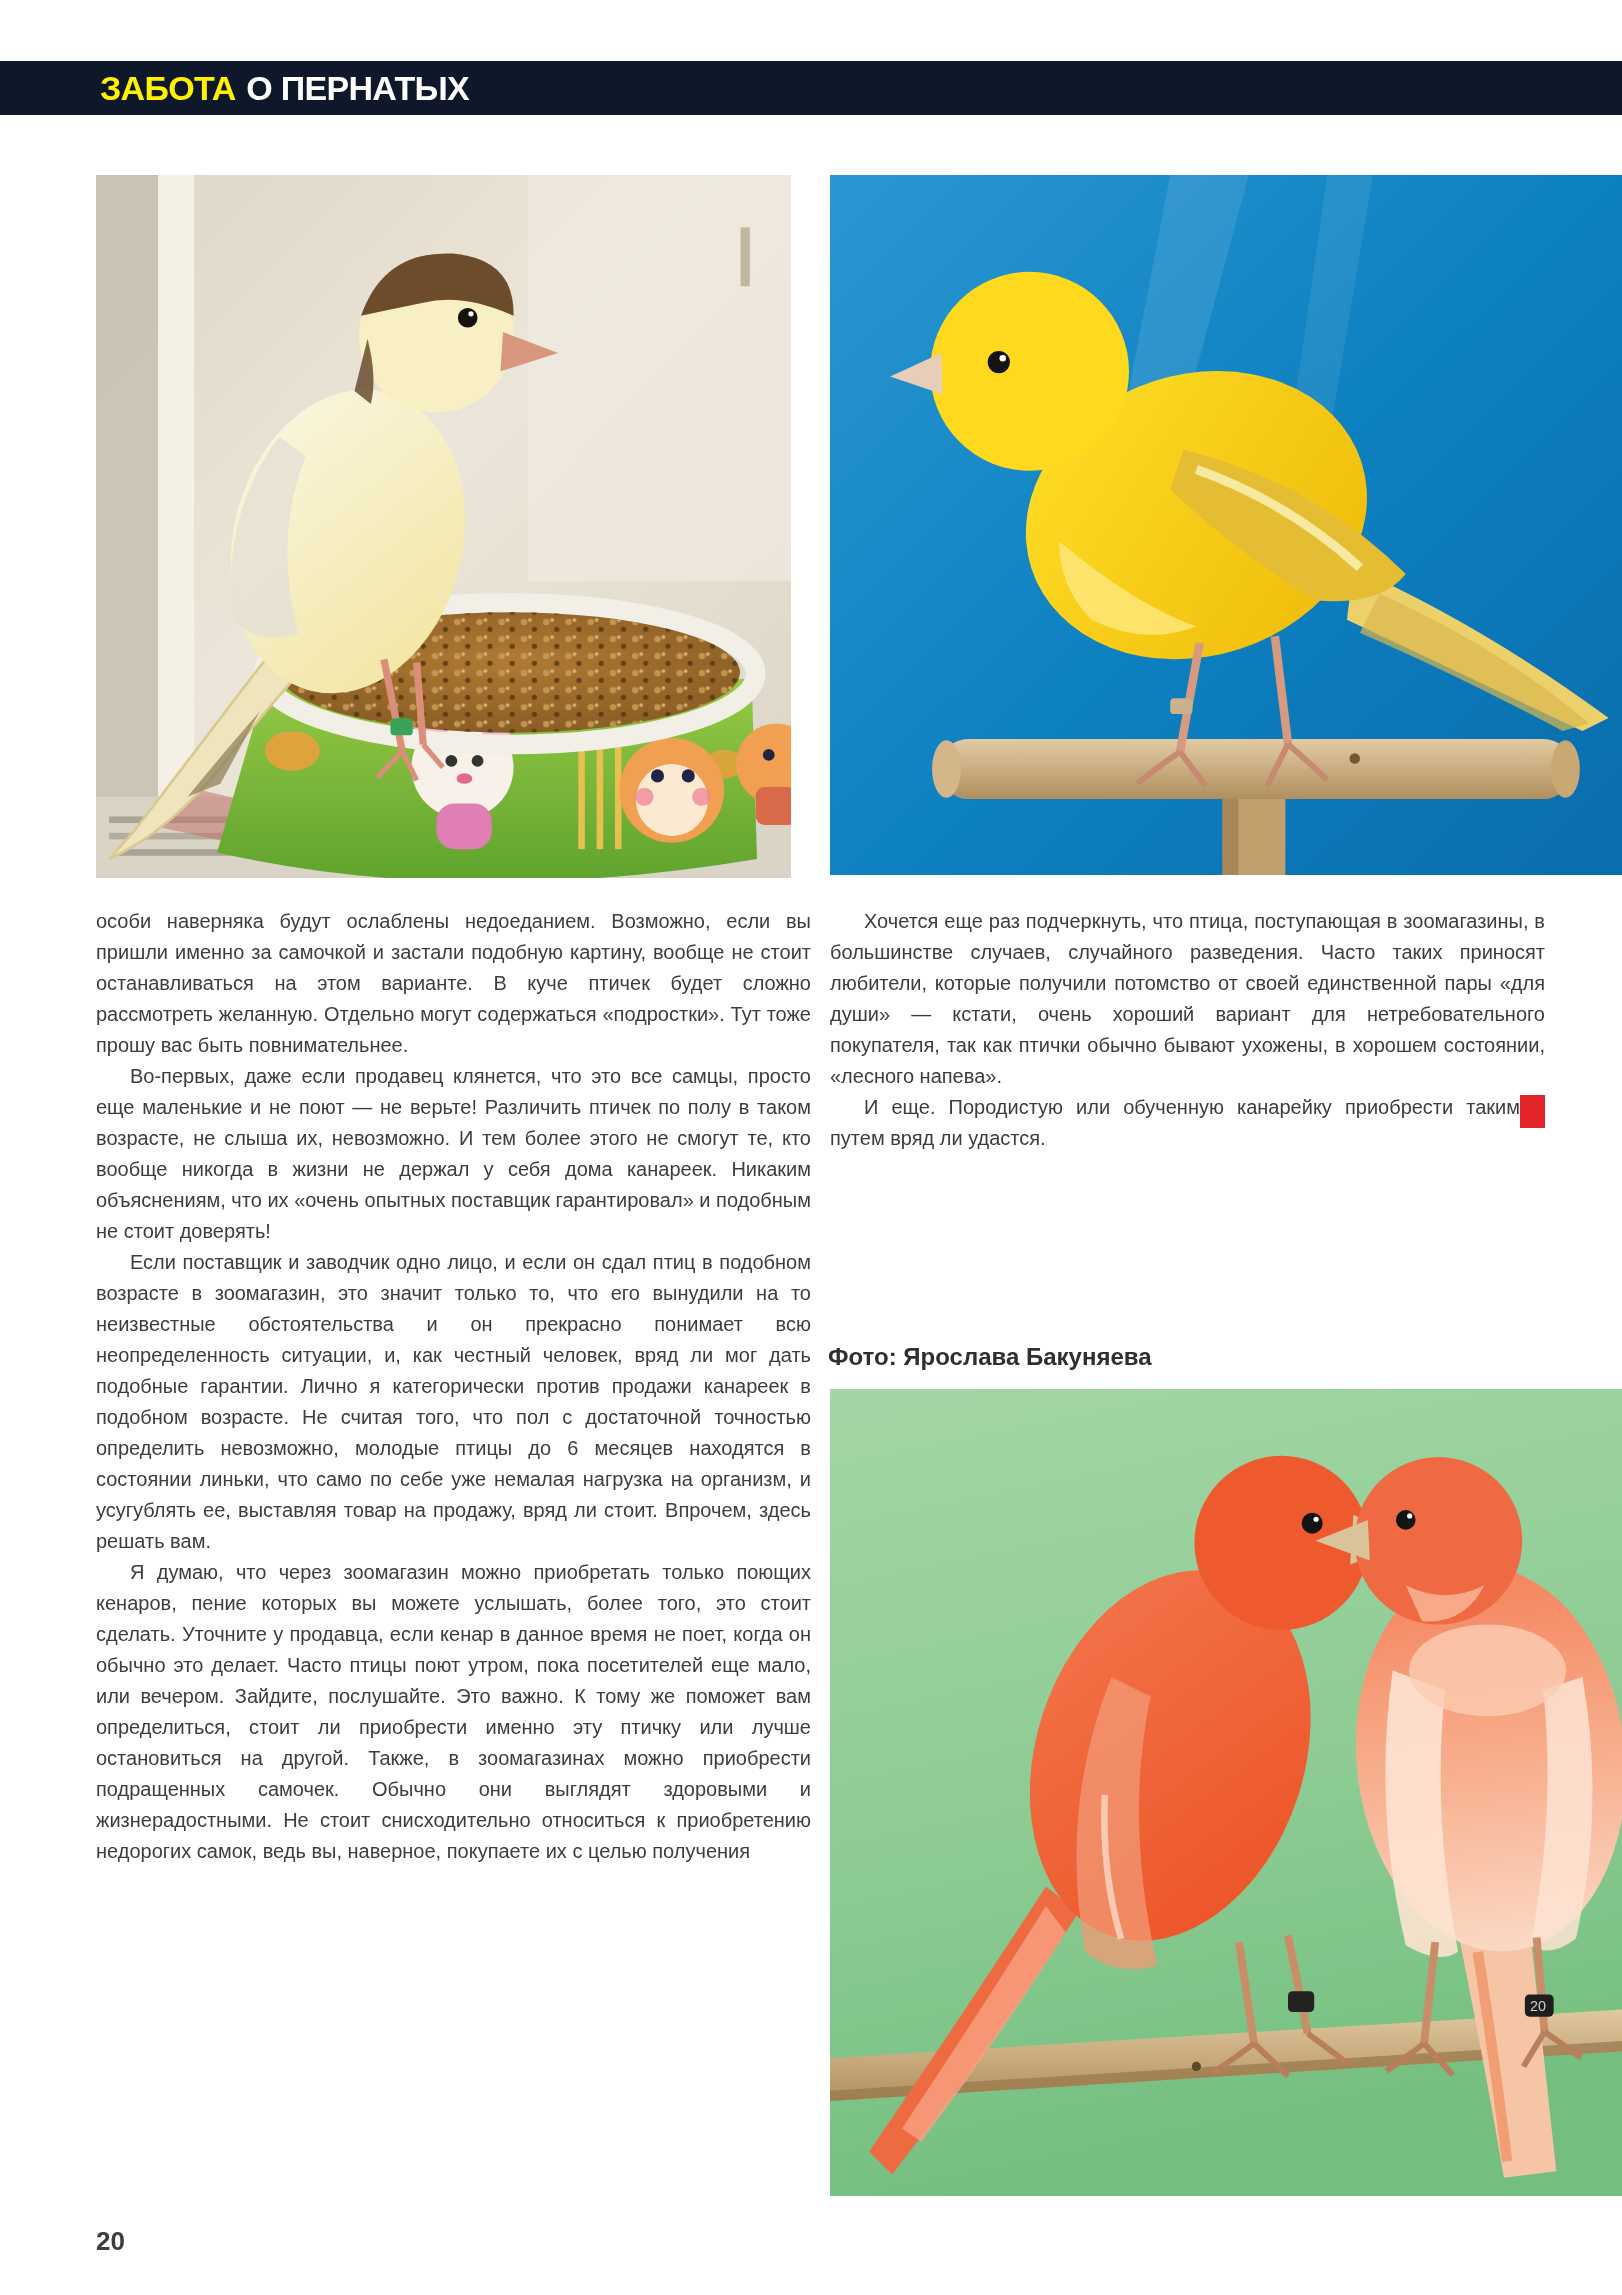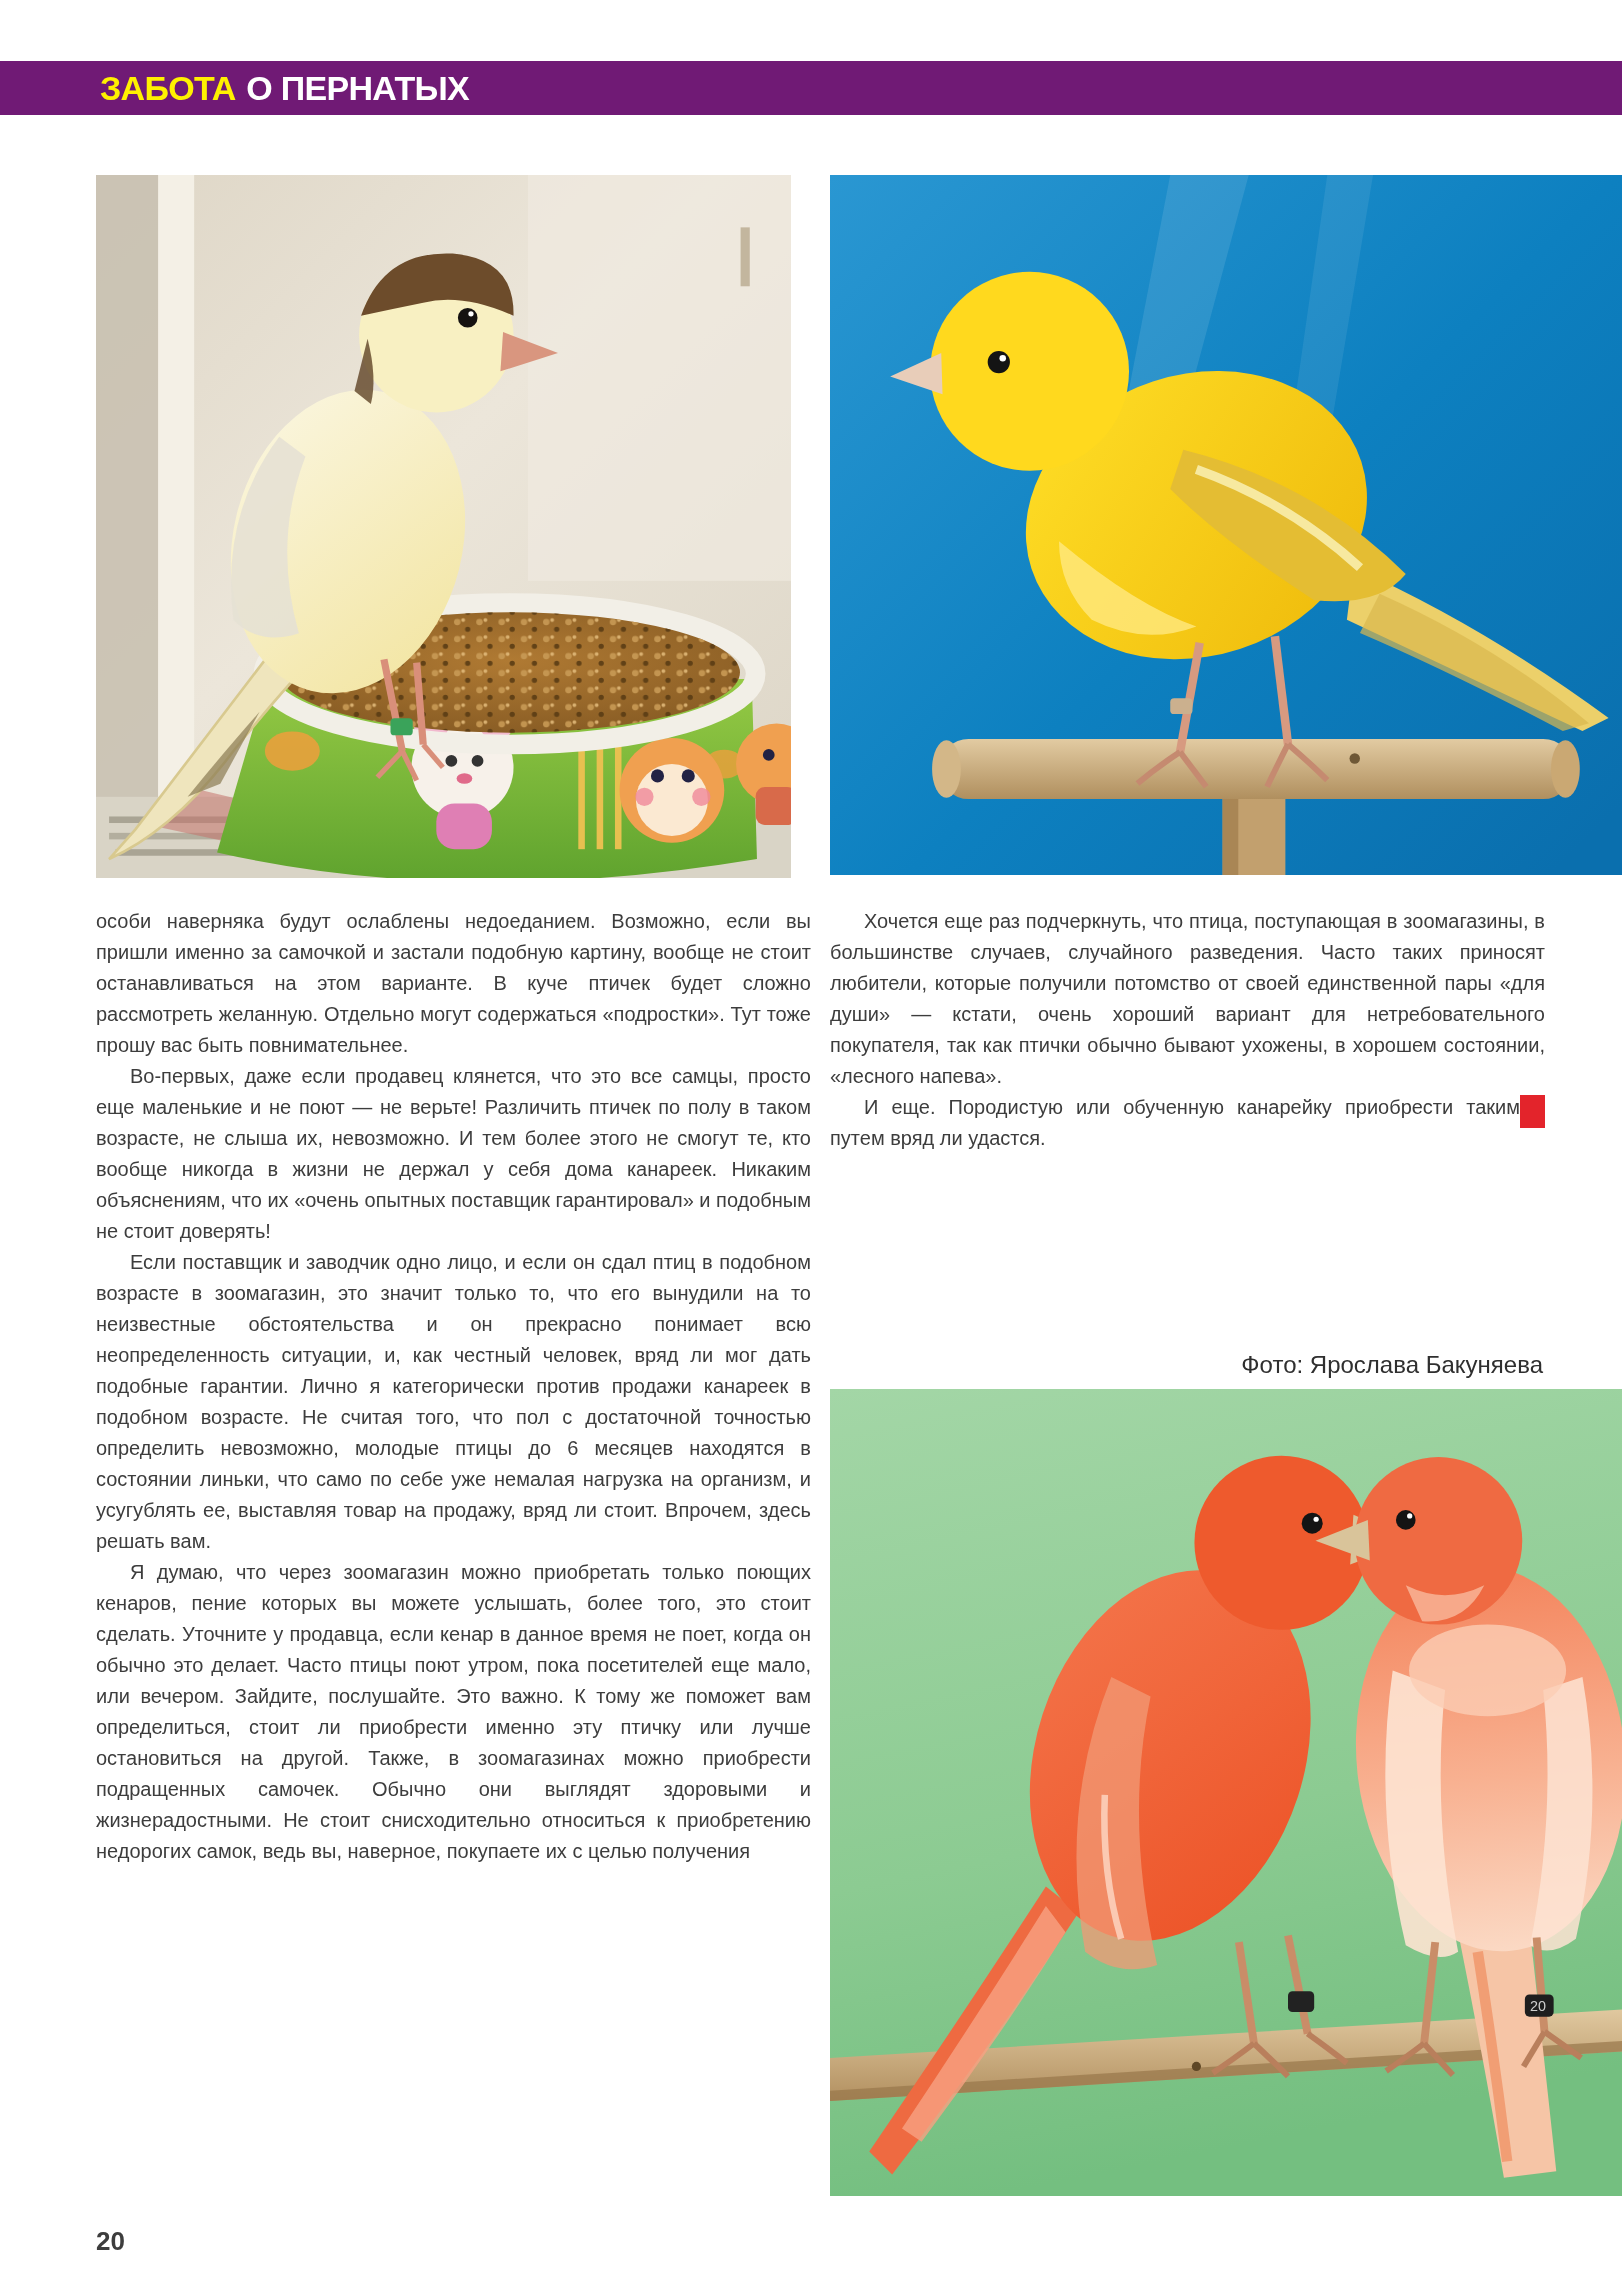--- a/index.html
+++ b/index.html
@@ -2,21 +2,21 @@
 <html style="font-size:10.5px"><head>
 <meta charset="utf-8">
 <style>
   html,body { margin:0; padding:0; background:#888; }
   .page {
     position:relative; width:1623px; height:2295px; background:#ffffff;
     font-family:"Liberation Sans", sans-serif; overflow:hidden;
   }
   .header-bar {
     position:absolute; left:0; top:61px; width:1623px; height:54px;
-    background:#701a75;
+    background:#0f172a;
   }
   .header-title {
     position:absolute; left:100px; top:50%; transform:translateY(-50%);
     font-size:34px; font-weight:bold; letter-spacing:-0.7px; white-space:nowrap;
   }
   .header-title .hl { color:#fff100; }
   .header-title .rest { color:#ffffff; margin-left:10.5px; }
 
   .photo { position:absolute; overflow:hidden; }
   .photo svg { display:block; width:100%; height:100%; }
@@ -31,21 +31,21 @@
   .col p { margin:0; }
   .col p.indent { text-indent:34px; }
   .col-left { left:96px; top:906px; }
   .col-right { left:830px; top:906px; }
 
   .end-marker {
     float:right; width:25px; height:33px; background:#e3242b; margin-top:2.6px;
   }
   .credit {
     position:absolute; right:80px; top:1343px; width:715px;
-    text-align:right; font-size:24px; font-weight:normal; color:#2f2f2f;margin-top:8px;
+    font-size:24px; font-weight:bold; color:#2f2f2f;
   }
   .page-num {
     position:absolute; left:96px; top:2226px;
     font-size:26px; font-weight:bold; color:#3d3d3d;
   }
 </style>
 </head>
 <body>
 
 <div class="page">

